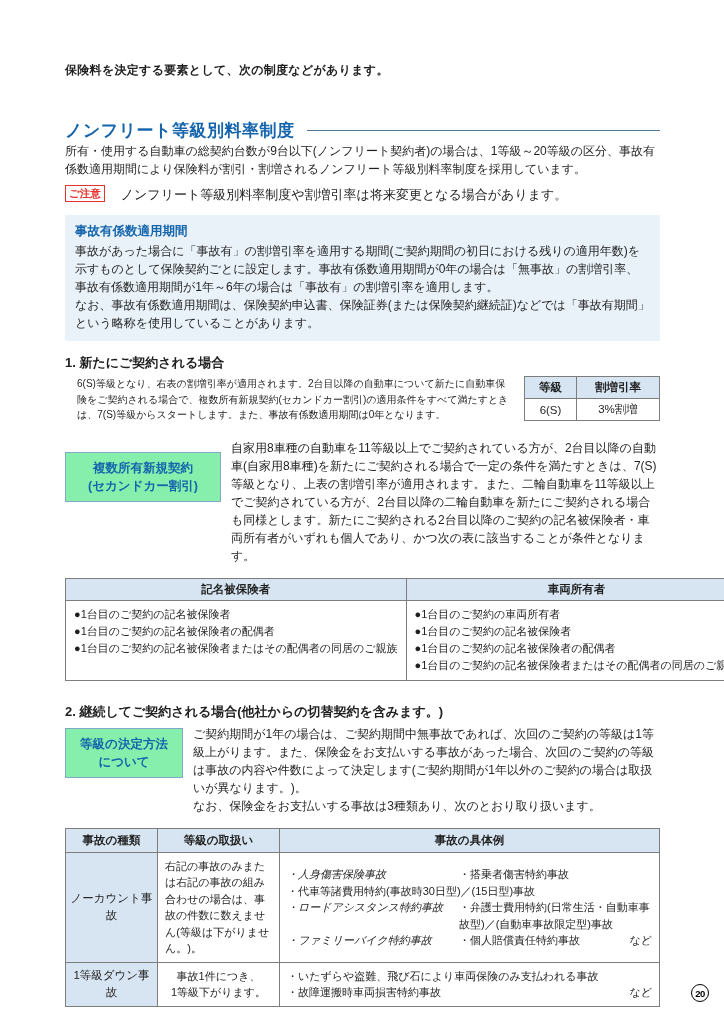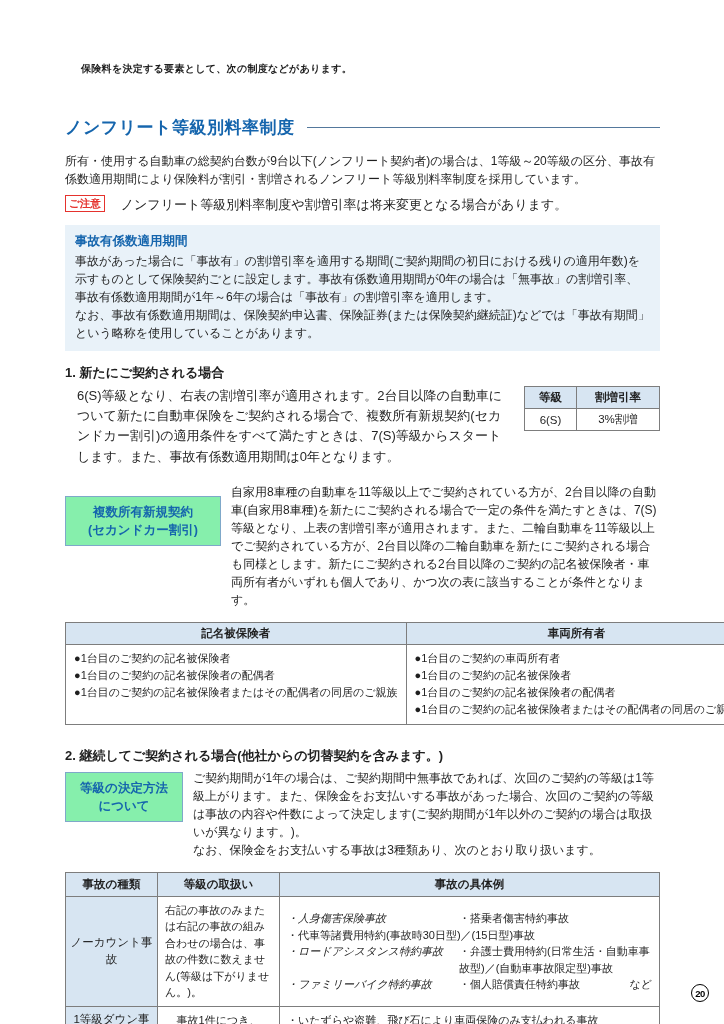--- a/index.html
+++ b/index.html
@@ -5,23 +5,23 @@
   * { margin:0; padding:0; box-sizing:border-box; }
   html,body { background:#e8e8e8; }
   .page {
     width:724px; height:1024px; position:relative; margin:0 auto;
     background:#ffffff; color:#1f1f1f;
     font-family:"Liberation Sans","DejaVu Sans",sans-serif;
     overflow:hidden;
   }
   .content { position:absolute; left:65px; top:62px; width:595px; }
 
-  .intro-heading { font-size:10px; font-weight:bold; letter-spacing:.3px;margin-left:16px; }
-
-  .section-title-row { display:flex; align-items:center; margin-top:40px; margin-bottom:13px; }
+  .intro-heading { font-size:12px; font-weight:bold; letter-spacing:.3px; }
+
+  .section-title-row { display:flex; align-items:center; margin-top:40px; margin-bottom:0; }
   .section-title { font-size:17px; font-weight:bold; color:#1565ad; letter-spacing:.5px; white-space:nowrap; }
   .section-title-rule { flex:1; height:1px; background:#54789c; margin-left:12px; }
 
   .body-text { font-size:12px; line-height:1.5; }
   .section-intro { margin-bottom:7px; }
 
   .notice-row { display:flex; align-items:flex-start; margin-bottom:11px; }
   .notice-badge {
     border:1px solid #e5322d; color:#e5322d; font-size:10.5px; font-weight:bold;
     padding:0 3px; margin-right:16px; line-height:1.4; white-space:nowrap;
@@ -29,21 +29,21 @@
   .notice-text { font-size:13px; line-height:1.4; padding-top:1px; }
 
   .info-box { background:#e9f2f9; padding:8px 10px 9px 10px; margin-bottom:13px; }
   .info-box-title { color:#1565ad; font-size:12.5px; font-weight:bold; margin-bottom:2px; }
   .info-box-body { font-size:12px; line-height:1.5; }
   .info-box-body p { margin:0; }
 
   .num-heading { font-size:13px; font-weight:bold; margin-bottom:4px; }
 
   .sec1-row { display:flex; margin-bottom:16px; }
-  .sec1-text { width:447px; padding-left:12px; font-size:13px; line-height:1.55; }
+  .sec1-text { width:447px; padding-left:12px; font-size:10px; line-height:1.55; }
   .grade-table-wrap { margin-left:auto; width:136px; }
   table { border-collapse:collapse; }
   .tbl { border:1.5px solid #4c4c4c; width:100%; }
   .tbl th, .tbl td { border:1px solid #7d7d7d; }
   .tbl th { background:#d7e5f2; font-size:11.5px; font-weight:bold; padding:3px 2px; text-align:center; }
   .grade-table td { font-size:11.5px; text-align:center; padding:3px 2px; background:#fff; }
   .grade-table th:first-child, .grade-table td:first-child { width:52px; }
 
   .label-row { display:flex; margin-bottom:13px; }
   .label-box {

